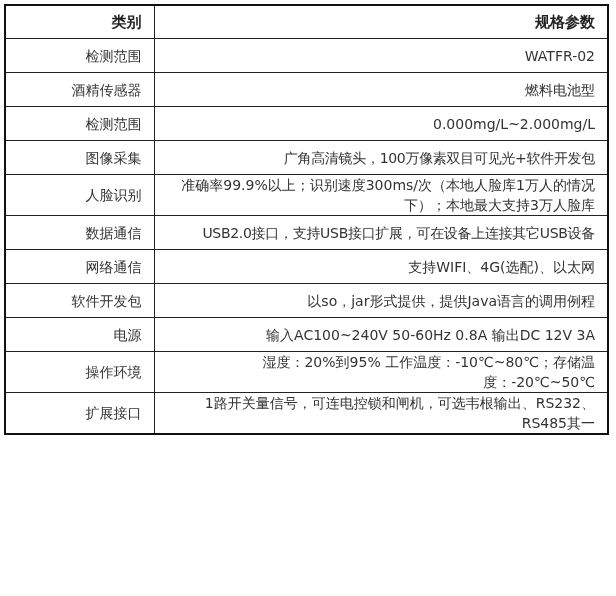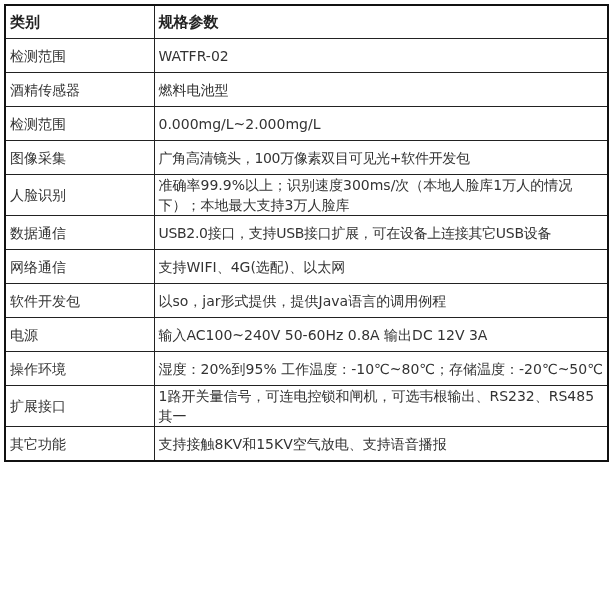--- a/index.html
+++ b/index.html
@@ -1,21 +1,21 @@
 <!DOCTYPE html>
 <html><head>
 <meta charset="utf-8">
 <style>
   html, body { margin:0; padding:0; background:#ffffff; }
   body { width:616px; height:596px; position:relative; overflow:hidden;
          font-family: "DejaVu Sans", "Liberation Sans", sans-serif; color:#333; }
   table.spec { position:absolute; left:4px; top:4px; width:605px;
                border-collapse:collapse; border:2px solid #111; }
-  table.spec td, table.spec th { border:1px solid #222; text-align:left; vertical-align:middle;
-               font-size:14px; padding:0 4px; height:33px; line-height:20px;margin-left:23px; }
+  table.spec td, table.spec th { border:1px solid #222; text-align:right; vertical-align:middle;
+               font-size:14px; padding:0 12px; height:33px; line-height:20px;margin-left:23px; }
   table.spec th { font-weight:bold; font-size:15px; color:#222; height:32px; }
   col.c1 { width:149px; }
   td.left { text-align:left; padding-left:6px; }
   td.tall { height:66px; line-height:31px; }
   td.small { font-size:12px; }
   td.tight { letter-spacing:-0.3px; font-size:13.5px; padding:0 2px; }
 </style>
 </head>
 <body>
 
@@ -66,18 +66,14 @@
     <td>输入AC100~240V 50-60Hz 0.8A  输出DC 12V 3A</td>
   </tr>
   <tr>
     <td>操作环境</td>
     <td class="small">湿度：20%到95%    工作温度：-10℃~80℃；存储温度：-20℃~50℃</td>
   </tr>
   <tr>
     <td>扩展接口</td>
     <td class="small">1路开关量信号，可连电控锁和闸机，可选韦根输出、RS232、RS485其一</td>
   </tr>
-  <tr>
-    <td>其它功能</td>
-    <td>支持接触8KV和15KV空气放电、支持语音播报</td>
-  </tr>
 </tbody>
   </table>
 
 </body></html>

